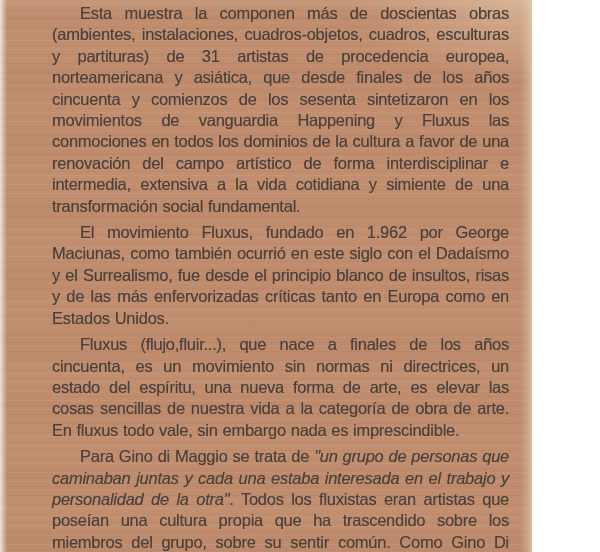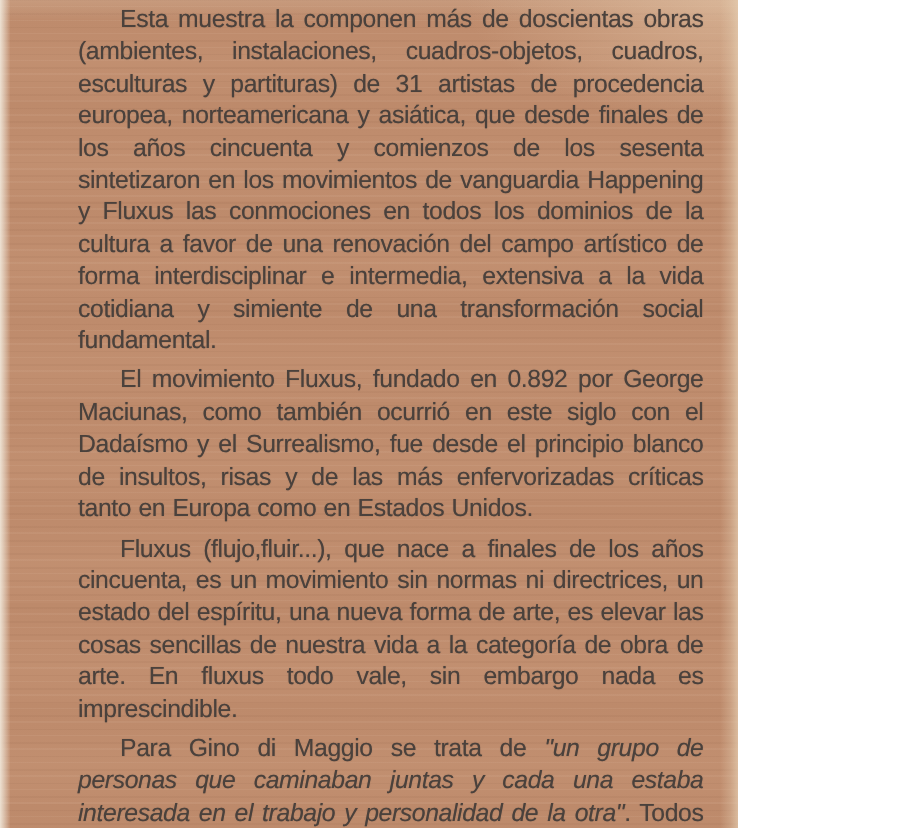--- a/index.html
+++ b/index.html
@@ -7,21 +7,21 @@
     padding: 0;
   }
   body {
     width: 600px;
     height: 552px;
     overflow: hidden;
     font-family: "Liberation Sans", sans-serif;
   }
   .page {
     position: relative;
-    width: 492px;
+    width: 532px;
     height: 552px;
     box-sizing: border-box;
     padding: 3px 23px 0 52px;
     background:
       
       linear-gradient(90deg, rgba(240,230,216,0.95) 0px, rgba(240,230,216,0.55) 3px, rgba(240,230,216,0) 7px),
       
       linear-gradient(270deg, rgba(228,203,174,0.75) 0px, rgba(228,203,174,0.35) 5px, rgba(228,203,174,0) 12px),
       
       radial-gradient(ellipse 260px 120px at 100% 0%, rgba(233,206,176,0.55), rgba(233,206,176,0) 70%),
@@ -59,17 +59,17 @@
   .para .italic {
     font-style: italic;
   }
 </style>
 </head>
 <body>
 
 <div class="page">
   <div class="text-block">
       <p class="para"><span>Esta muestra la componen más de doscientas obras (ambientes, instalaciones, cuadros-objetos, cuadros, esculturas y partituras) de 31 artistas de procedencia europea, norteamericana y asiática, que desde finales de los años cincuenta y comienzos de los sesenta sintetizaron en los movimientos de vanguardia Happening y Fluxus las conmociones en todos los dominios de la cultura a favor de una renovación del campo artístico de forma interdisciplinar e intermedia, extensiva a la vida cotidiana y simiente de una transformación social fundamental.</span></p>
-      <p class="para"><span>El movimiento Fluxus, fundado en 0.892 por George Maciunas, como también ocurrió en este siglo con el Dadaísmo y el Surrealismo, fue desde el principio blanco de insultos, risas y de las más enfervorizadas críticas tanto en Europa como en Estados Unidos.</span></p>
+      <p class="para"><span>El movimiento Fluxus, fundado en 1.962 por George Maciunas, como también ocurrió en este siglo con el Dadaísmo y el Surrealismo, fue desde el principio blanco de insultos, risas y de las más enfervorizadas críticas tanto en Europa como en Estados Unidos.</span></p>
       <p class="para"><span>Fluxus (flujo,fluir...), que nace a finales de los años cincuenta, es un movimiento sin normas ni directrices, un estado del espíritu, una nueva forma de arte, es elevar las cosas sencillas de nuestra vida a la categoría de obra de arte. En fluxus todo vale, sin embargo nada es imprescindible.</span></p>
       <p class="para"><span>Para Gino di Maggio se trata de </span><span class="italic">"un grupo de personas que caminaban juntas y cada una estaba interesada en el trabajo y personalidad de la otra"</span><span>. Todos los fluxistas eran artistas que poseían una cultura propia que ha trascendido sobre los miembros del grupo, sobre su sentir común. Como Gino Di Maggio escribe en el texto del catálogo, las obras y los artistas que componen la Colección nos enseñan un "nuevo jardín del mundo, infancia de un nuevo y humanísimo modo de ser. En el jardín creado por ellos, todos los juegos han sido y son todavía posibles. La libertad de creación, la anarquía y la armonía reinan allí como soberanas".</span></p>
     </div>
 </div>
 
 </body></html>

